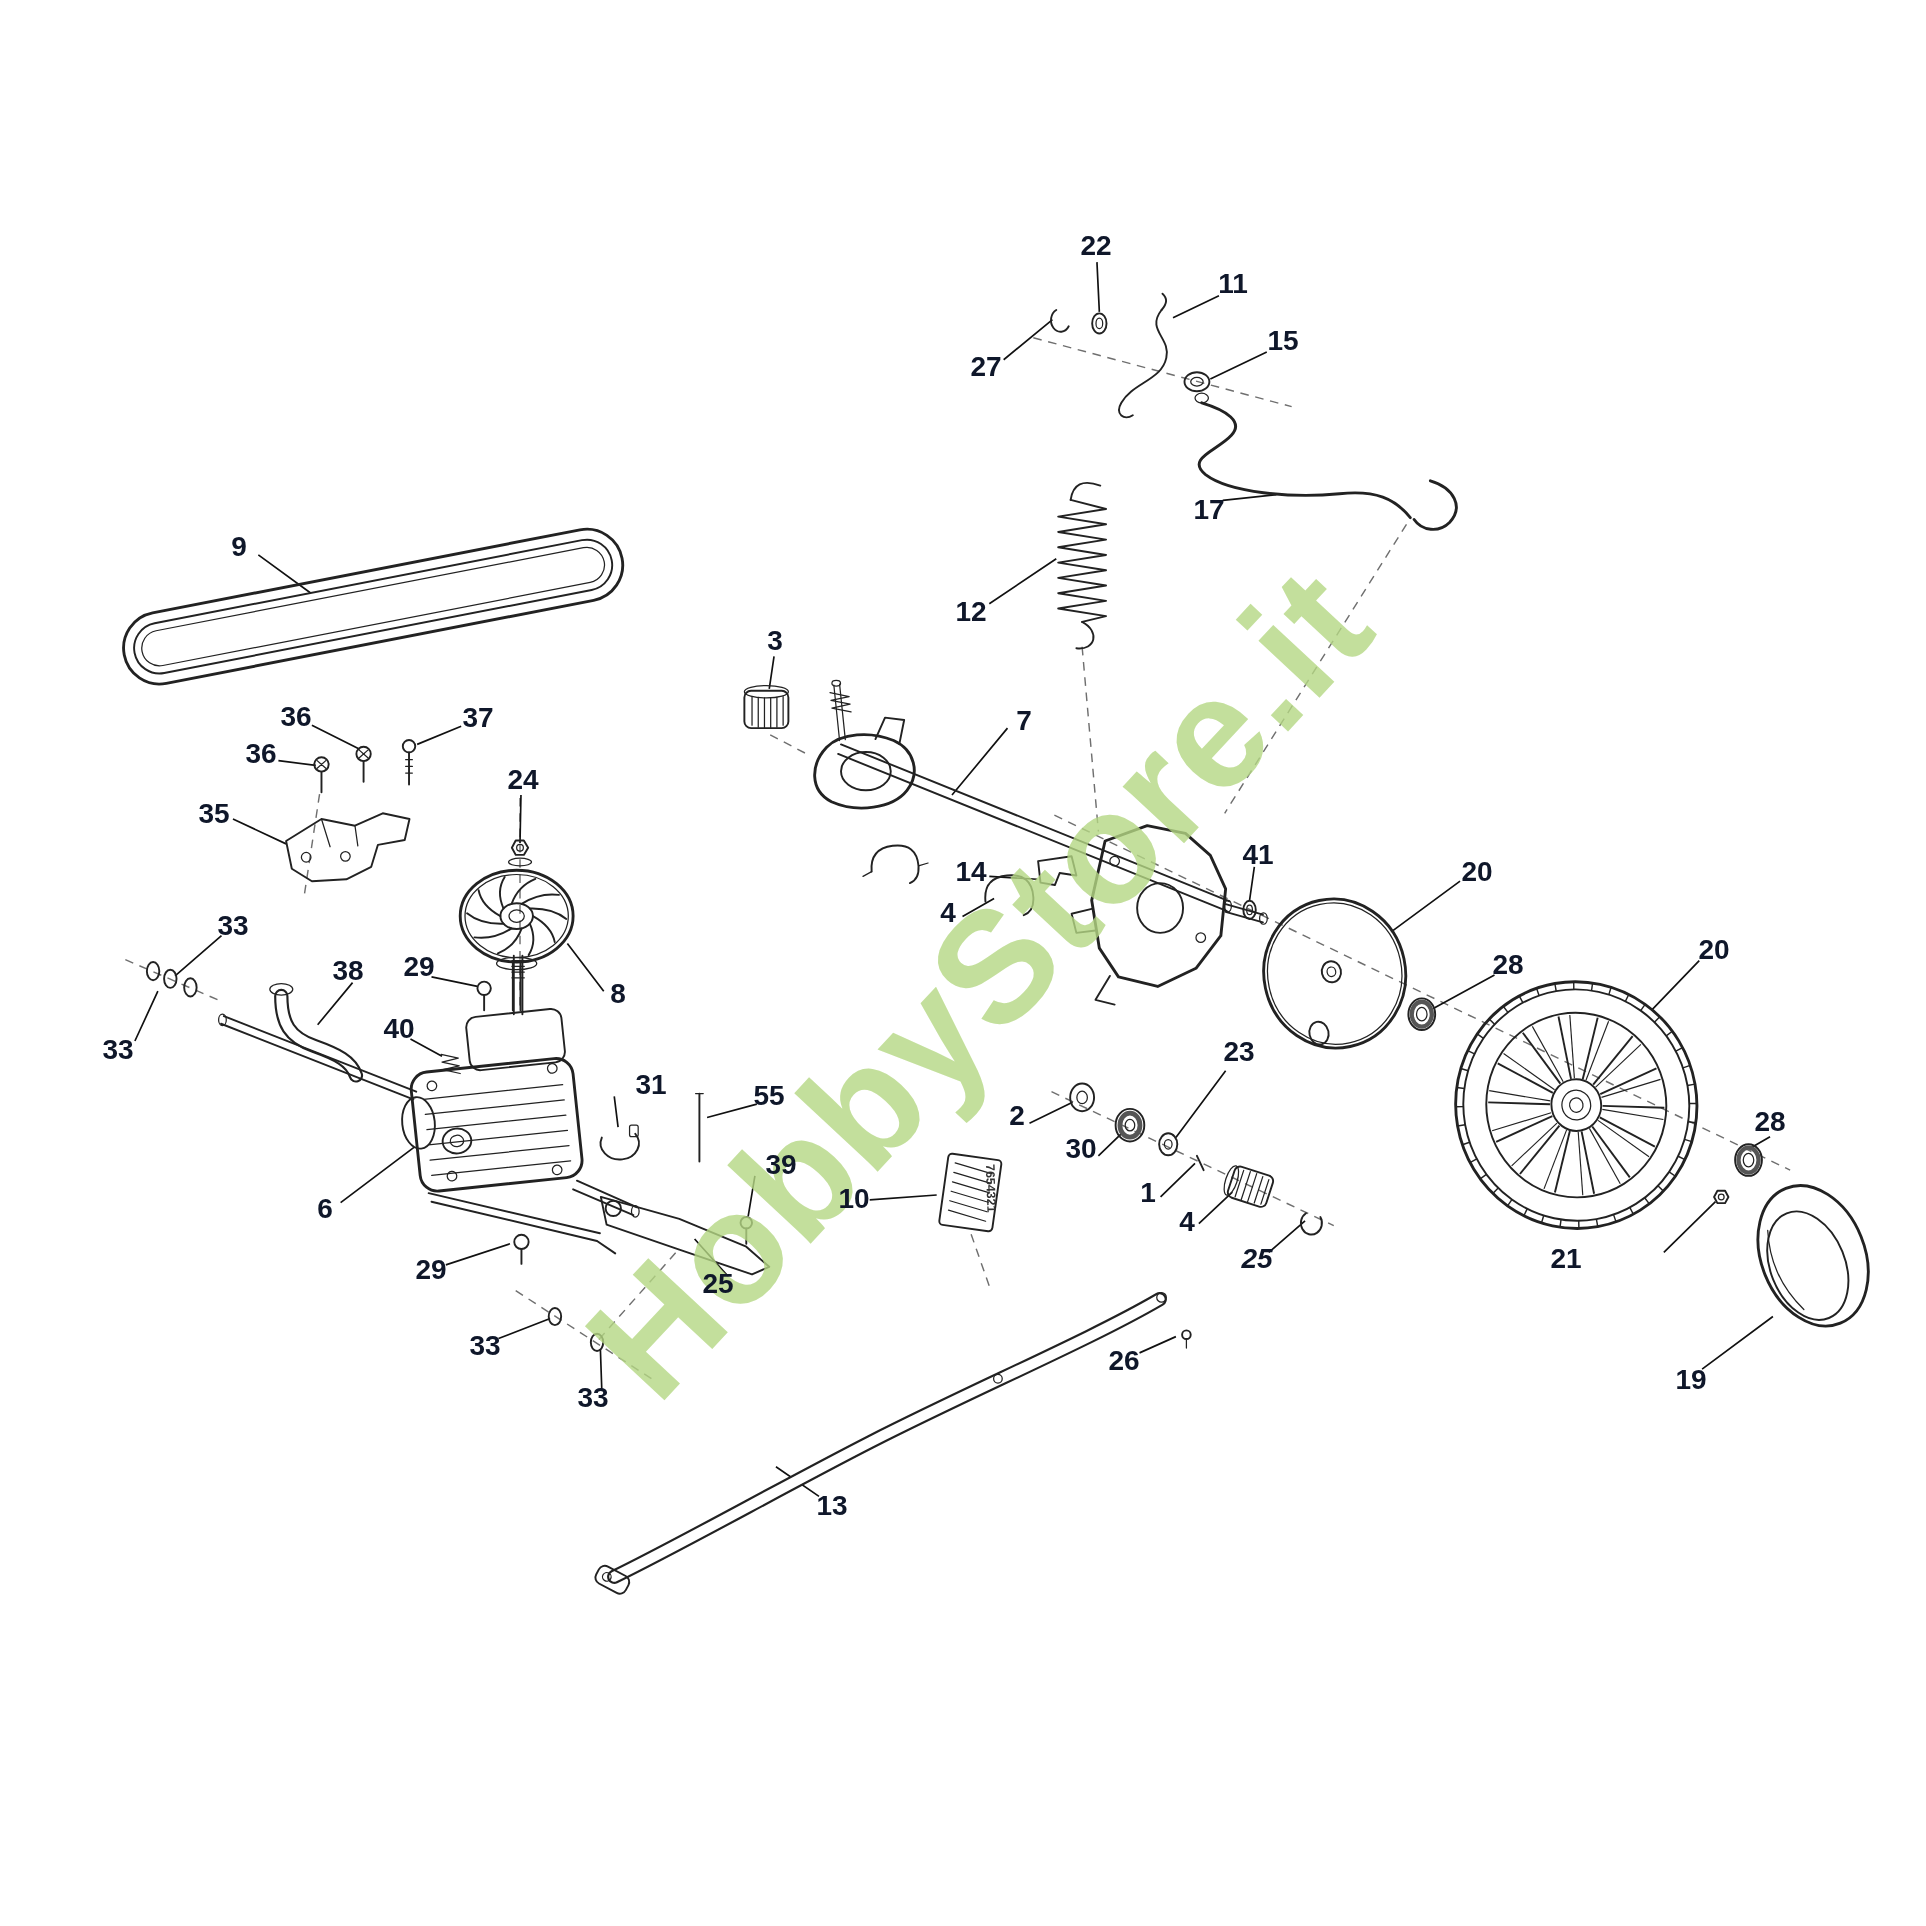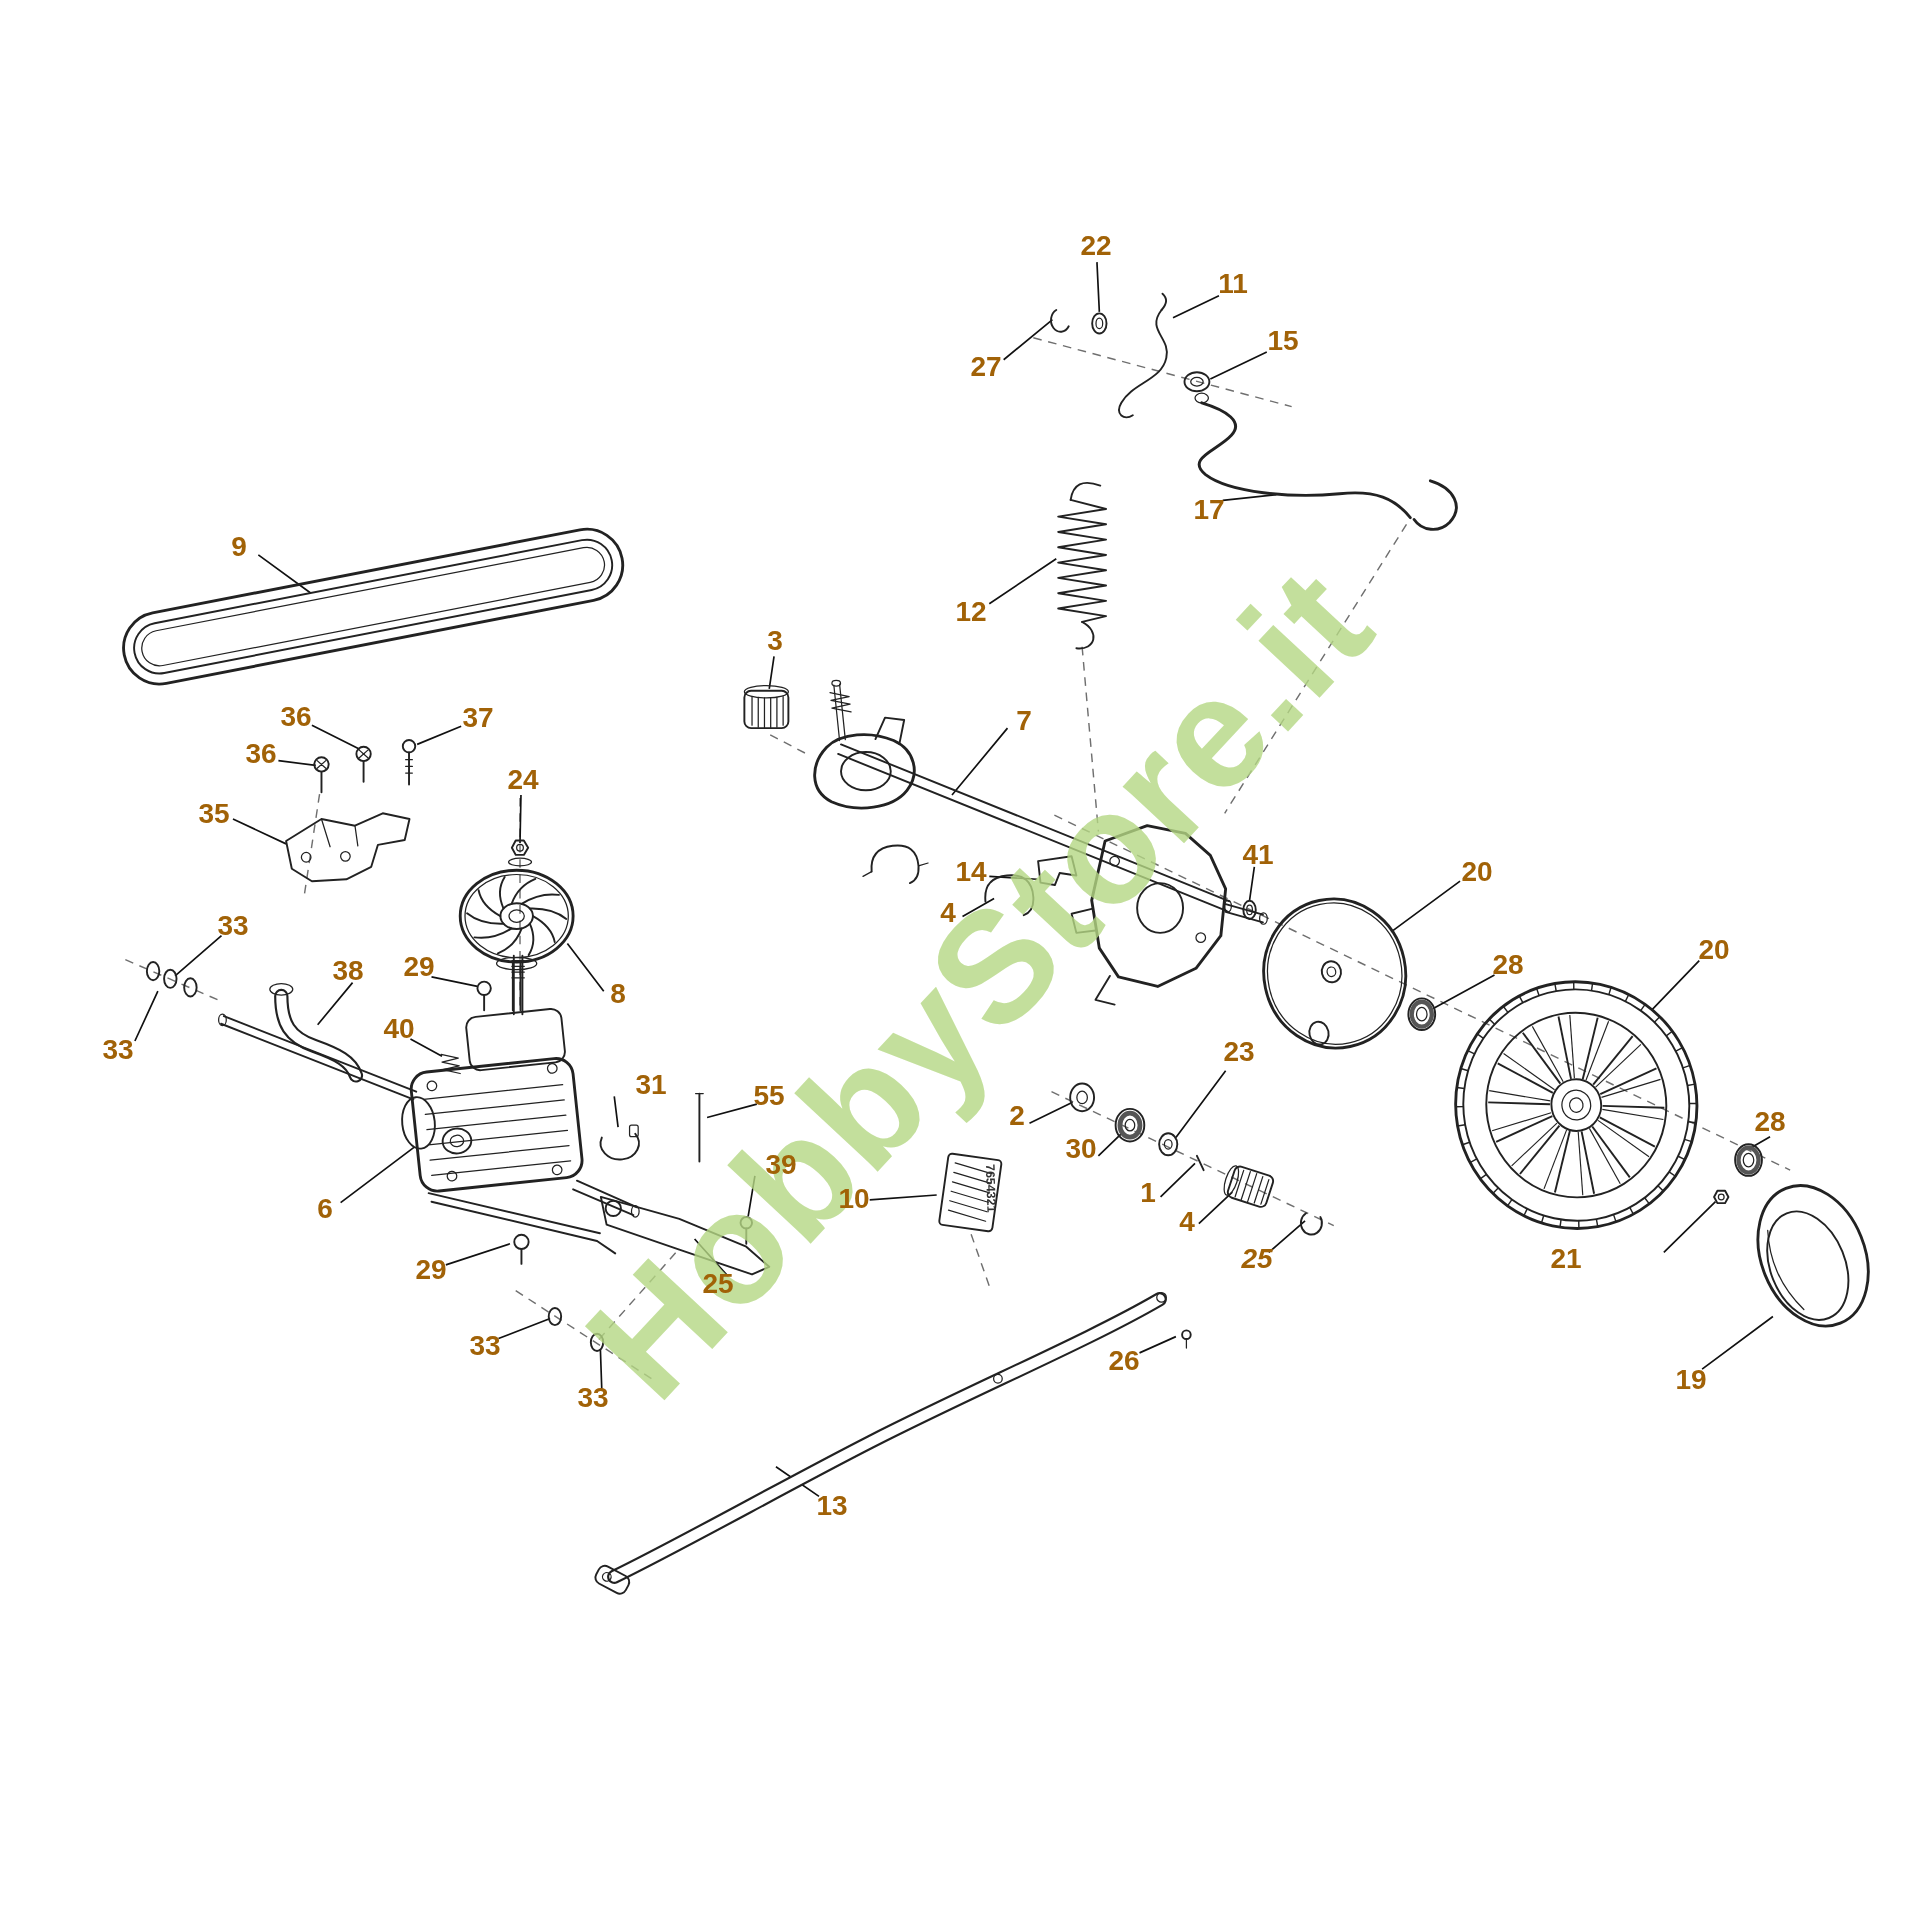--- a/index.html
+++ b/index.html
@@ -12,21 +12,21 @@
   .ln{fill:none;stroke:#222;stroke-width:4;stroke-linecap:round;stroke-linejoin:round;}
   .thk{stroke-width:6;}
   .thin{stroke-width:2.6;}
   .ldr{fill:none;stroke:#111;stroke-width:3.5;}
   .dash{fill:none;stroke:#6f6f6f;stroke-width:3;stroke-dasharray:18 14;}
   .tube-o{fill:none;stroke:#222;stroke-width:30;stroke-linecap:round;}
   .tube-i{fill:none;stroke:#fff;stroke-width:21;stroke-linecap:round;}
   #labels{position:absolute;inset:0;pointer-events:none;}
   .plabel{
     position:absolute;transform:translate(-50%,-50%);
-    font:700 28px "Liberation Sans",sans-serif;color:#a16207;white-space:nowrap;
+    font:700 28px "Liberation Sans",sans-serif;color:#0f172a;white-space:nowrap;
   }
   #watermark{
     position:absolute;left:979px;top:983px;
     transform:translate(-50%,-50%) rotate(-47deg);
     font:700 158px "Liberation Sans",sans-serif;
     white-space:nowrap;letter-spacing:1.9px;pointer-events:none;
   }
   svg text{font-family:"Liberation Sans",sans-serif;fill:#333;}
 </style>
 </head>

